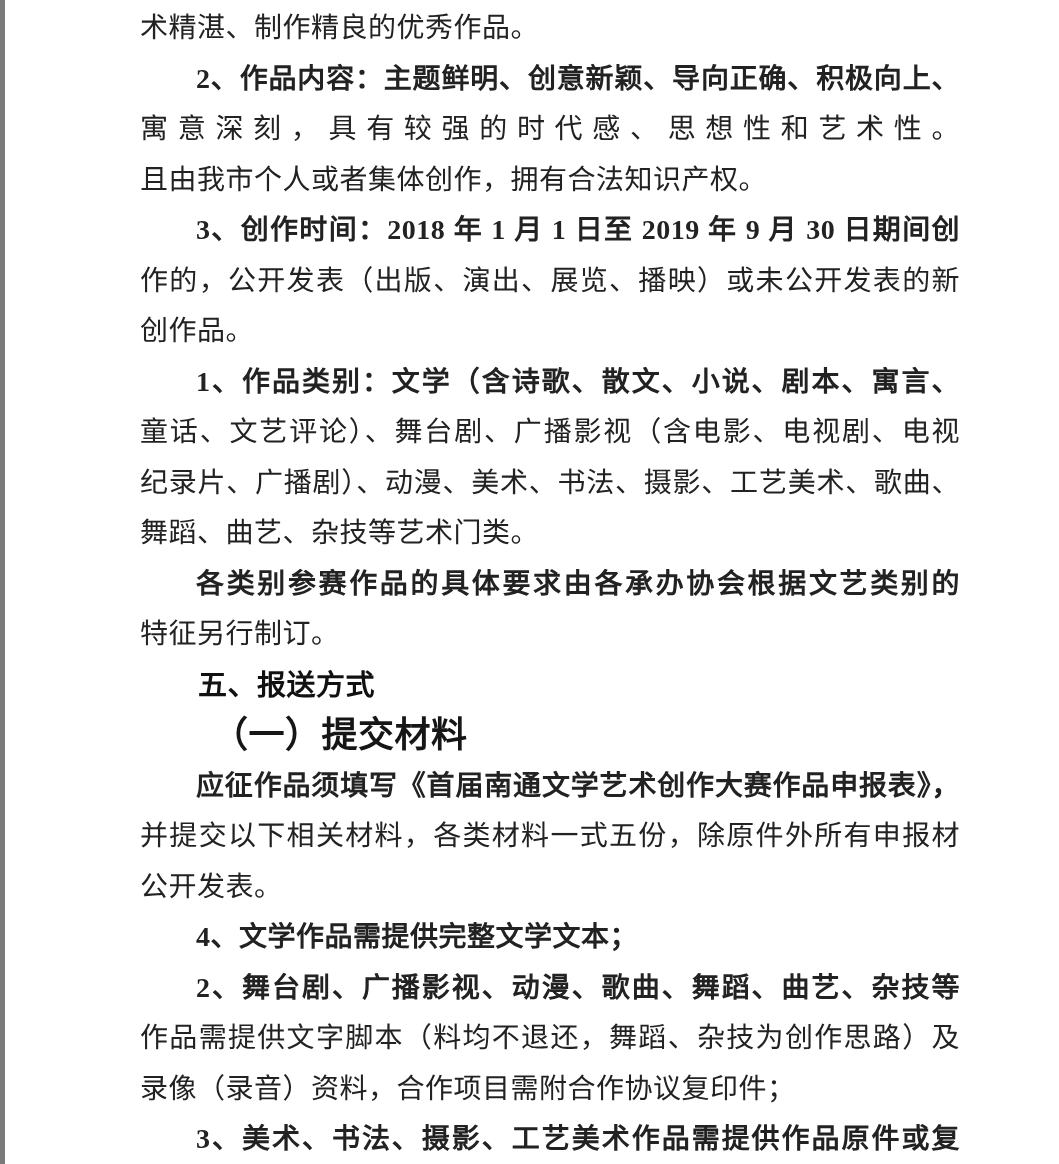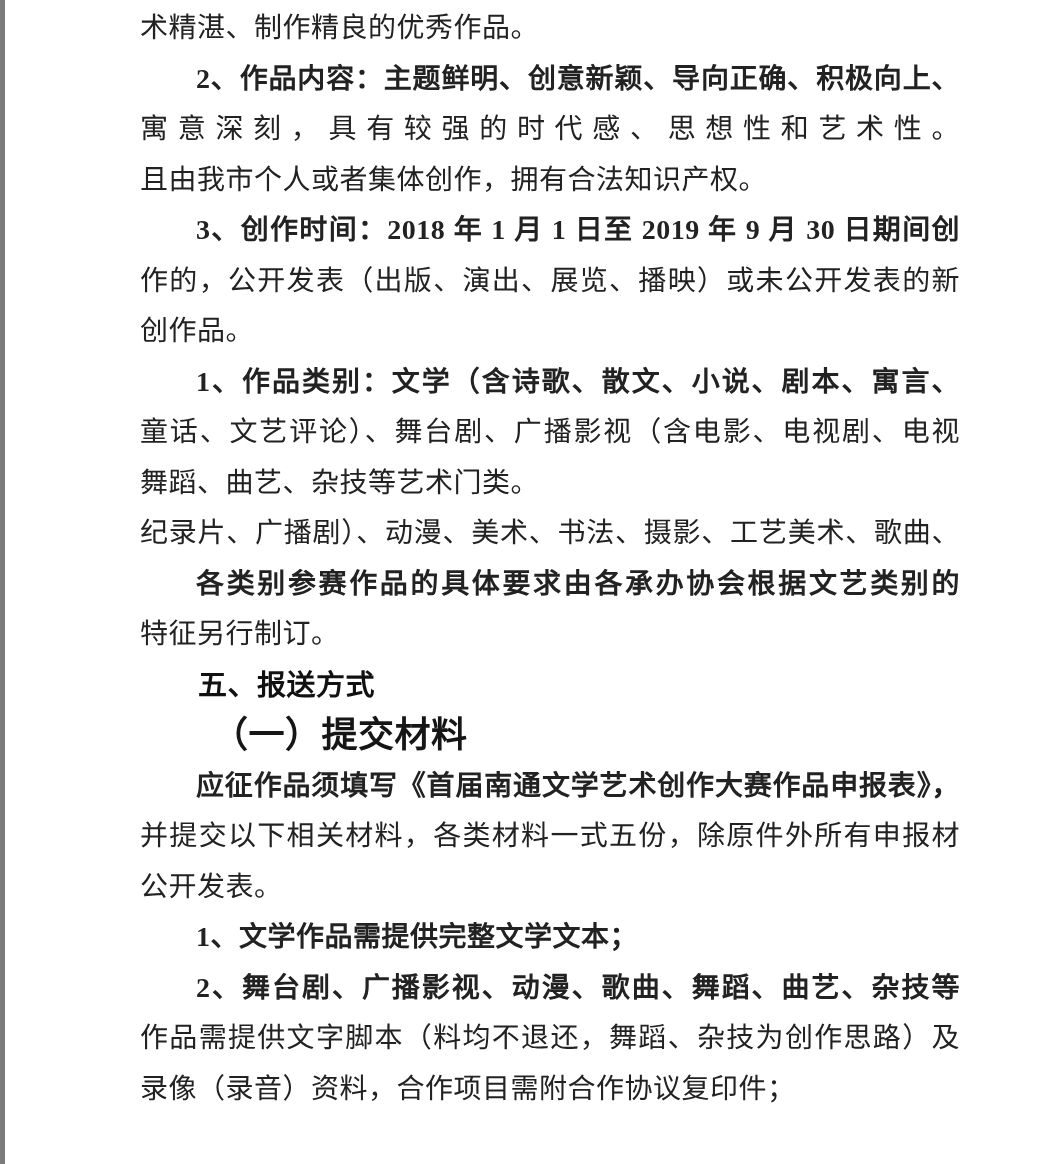--- a/index.html
+++ b/index.html
@@ -70,27 +70,28 @@
   <div class="page">
       <div class="line body">术精湛、制作精良的优秀作品。</div>
       <div class="line body indent fill">2、作品内容：主题鲜明、创意新颖、导向正确、积极向上、</div>
       <div class="line body fill">寓意深刻，具有较强的时代感、思想性和艺术性。作品须为原创，</div>
       <div class="line body">且由我市个人或者集体创作，拥有合法知识产权。</div>
       <div class="line body indent fill">3、创作时间：2018 年 1 月 1 日至 2019 年 9 月 30 日期间创</div>
       <div class="line body fill">作的，公开发表（出版、演出、展览、播映）或未公开发表的新</div>
       <div class="line body">创作品。</div>
       <div class="line body indent fill">1、作品类别：文学（含诗歌、散文、小说、剧本、寓言、</div>
       <div class="line body fill">童话、文艺评论）、舞台剧、广播影视（含电影、电视剧、电视</div>
+      <div class="line body fill">纪录片、广播剧）、动漫、美术、书法、摄影、工艺美术、歌曲、</div>
       <div class="line body">舞蹈、曲艺、杂技等艺术门类。</div>
-      <div class="line body fill">纪录片、广播剧）、动漫、美术、书法、摄影、工艺美术、歌曲、</div>
       <div class="line body indent fill">各类别参赛作品的具体要求由各承办协会根据文艺类别的</div>
       <div class="line body">特征另行制订。</div>
       <div class="line heading-sans indent">五、报送方式</div>
       <div class="line heading-kai indent">（一）提交材料</div>
       <div class="line body indent fill">应征作品须填写《首届南通文学艺术创作大赛作品申报表》，</div>
       <div class="line body fill">并提交以下相关材料，各类材料一式五份，除原件外所有申报材</div>
       <div class="line body">公开发表。</div>
-      <div class="line body indent">1、文学作品需提供完整文学文本；</div>
+      <div class="line body indent">4、文学作品需提供完整文学文本；</div>
       <div class="line body indent fill">2、舞台剧、广播影视、动漫、歌曲、舞蹈、曲艺、杂技等</div>
       <div class="line body fill">作品需提供文字脚本（料均不退还，舞蹈、杂技为创作思路）及</div>
       <div class="line body">录像（录音）资料，合作项目需附合作协议复印件；</div>
+      <div class="line body indent fill">3、美术、书法、摄影、工艺美术作品需提供作品原件或复</div>
     </div>
 </div>
 
 </body></html>

